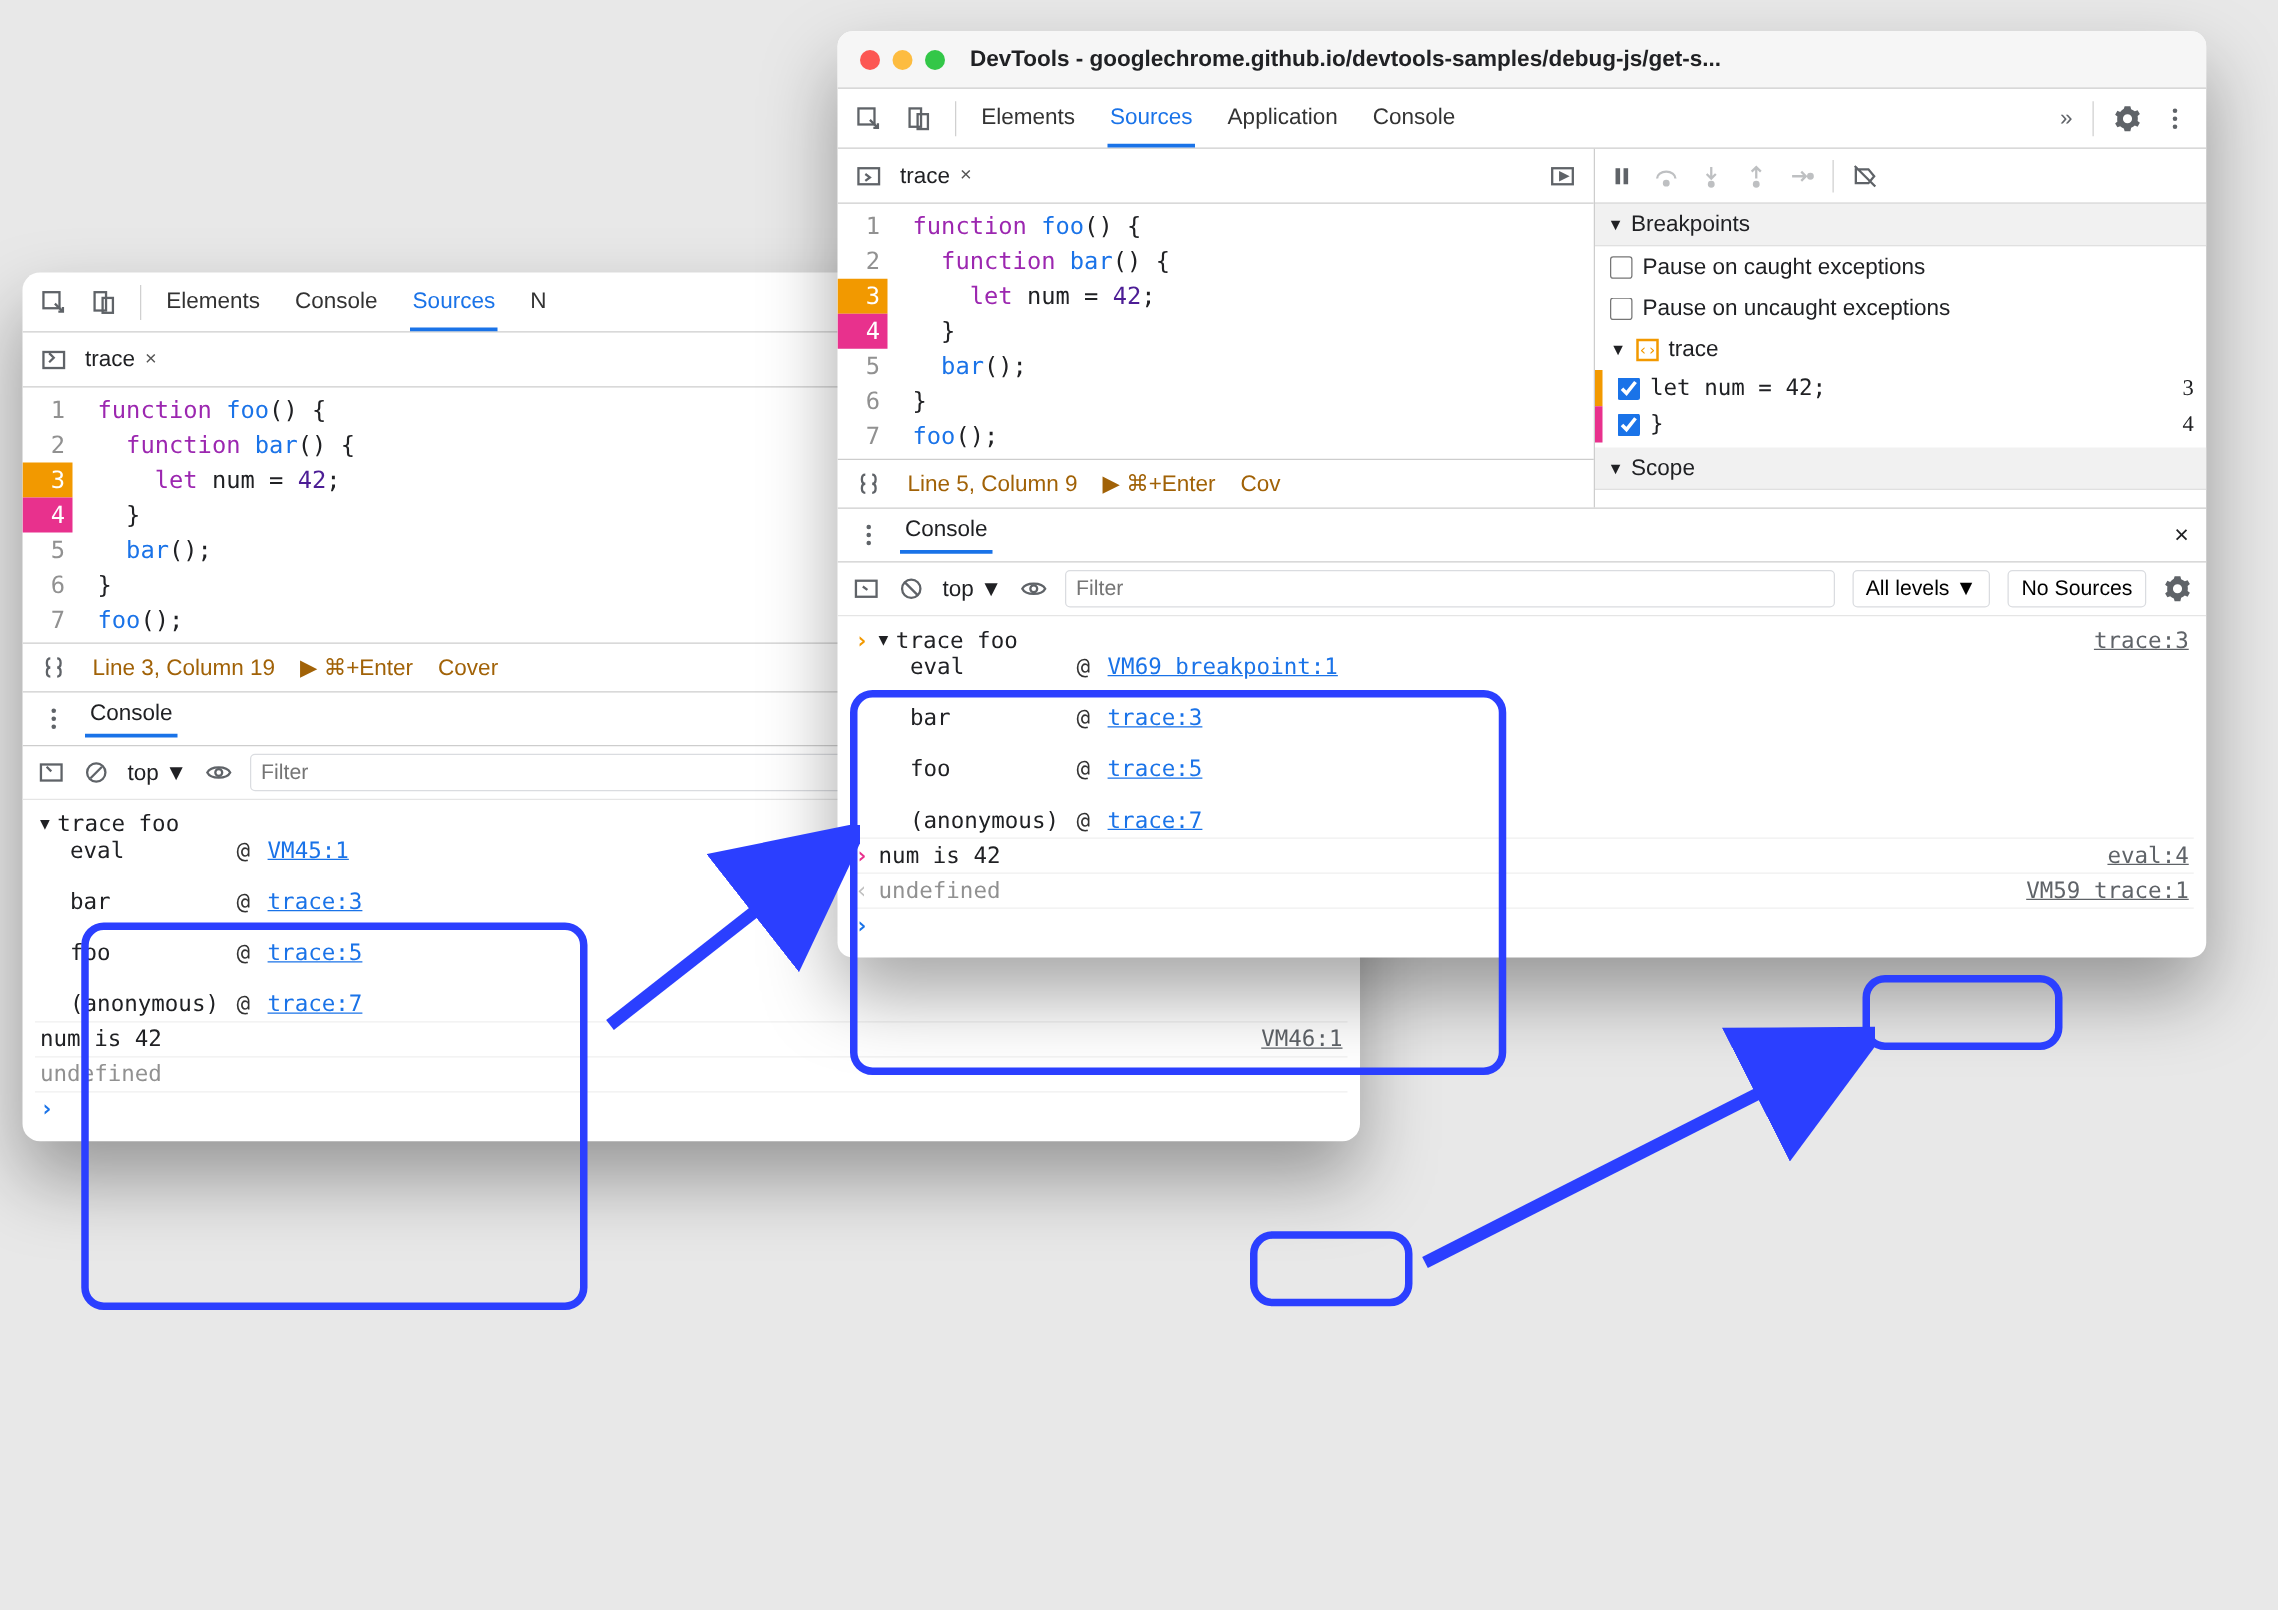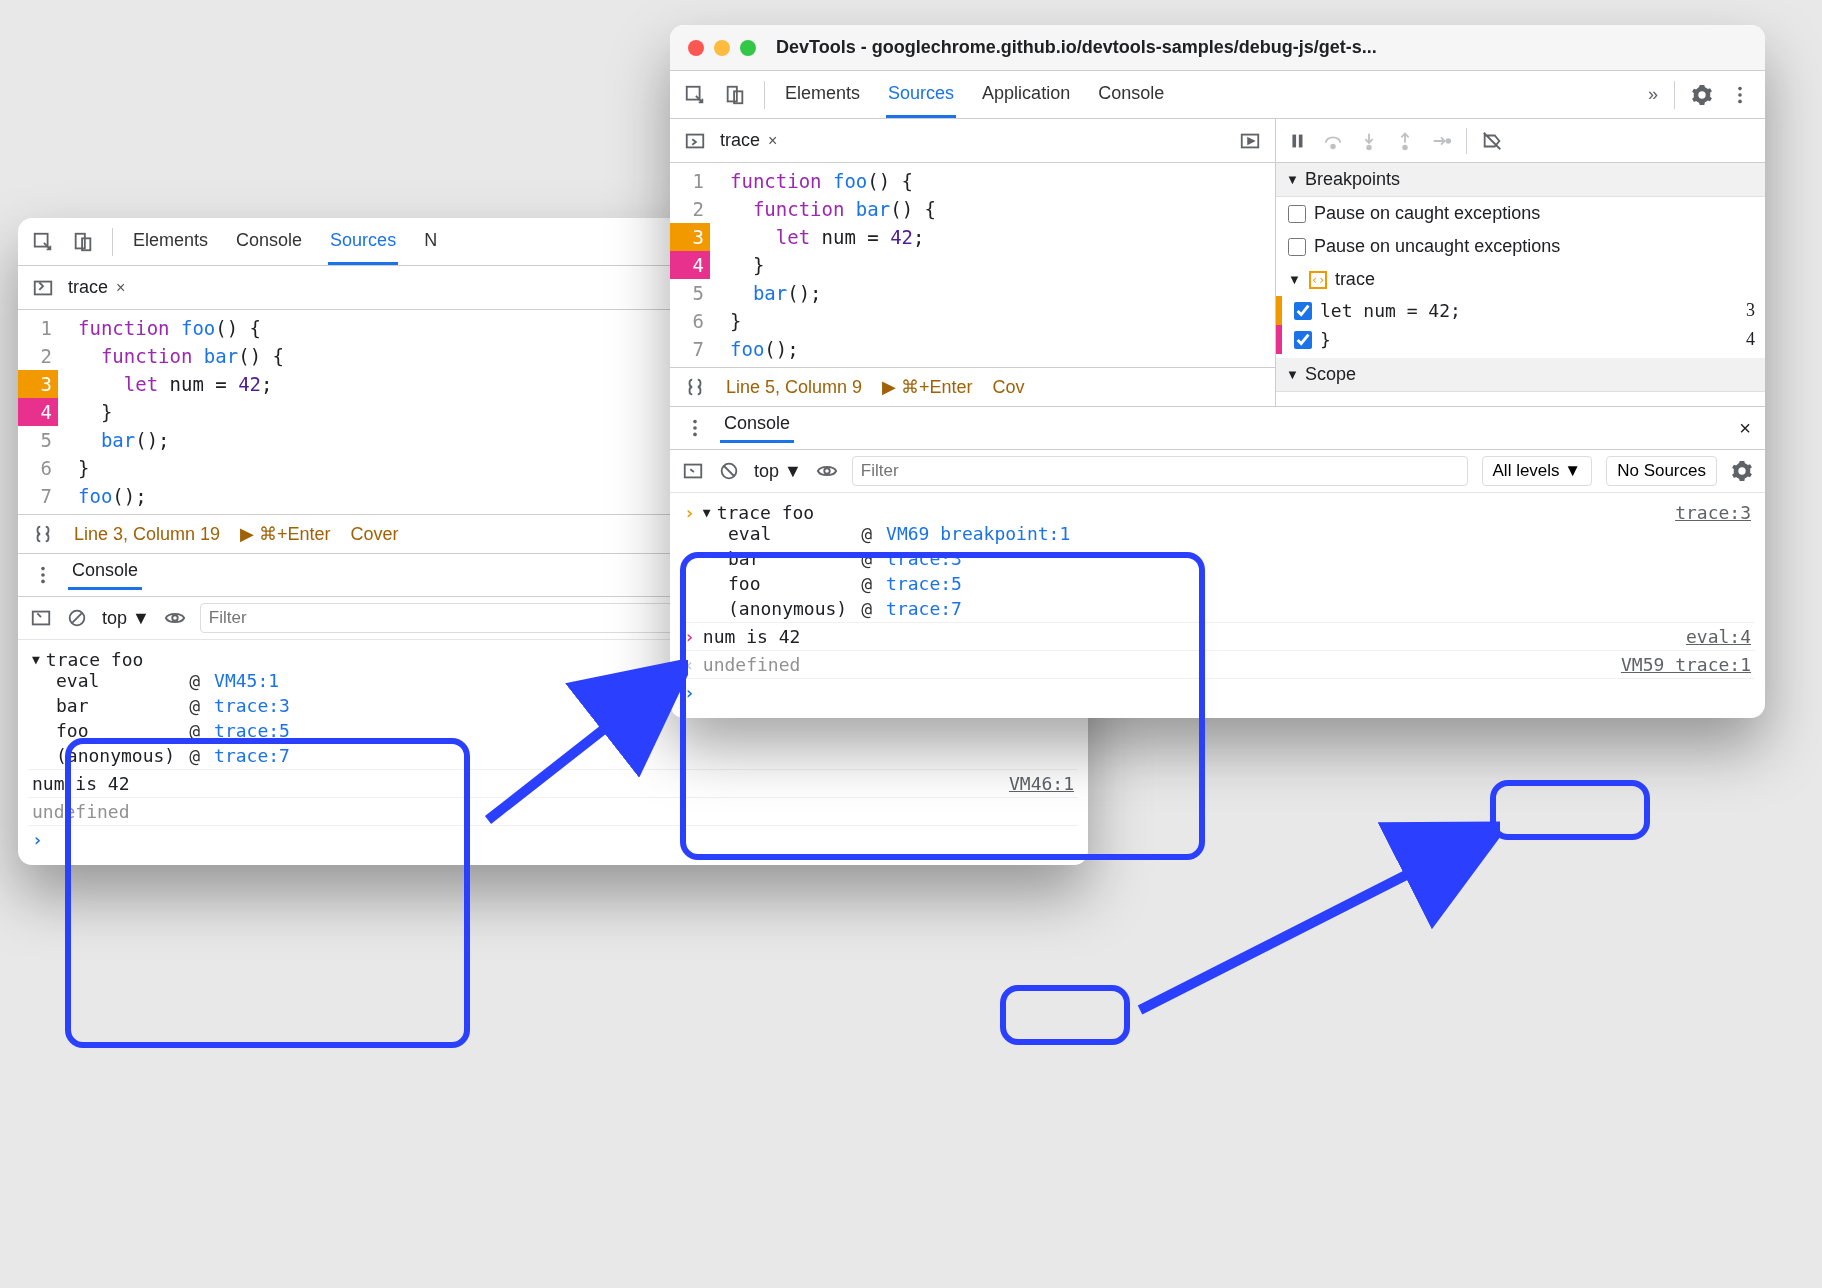--- a/index.html
+++ b/index.html
@@ -1,19 +1,19 @@
 <!DOCTYPE html>
 <html><head>
 <meta charset="utf-8">
 <style>
 * { box-sizing: border-box; margin: 0; padding: 0; }
 body { background: #e8e8e8; font-family: -apple-system, "Helvetica Neue", Arial, sans-serif; font-size: 18px; color: #202124; width: 1822px; height: 1288px; position: relative; }
 .win { position: absolute; background: #fff; border-radius: 14px; box-shadow: 0 30px 60px rgba(0,0,0,0.35); overflow: hidden; }
 .win-a { left: 18px; top: 218px; width: 1070px; }
-.win-b { left: 670px; top: 25px; width: 1095px; }
+.win-b { left: 670px; top: 25px; width: 1095px; border-radius: 12px; }
 .titlebar { display: flex; align-items: center; padding: 12px 18px; border-bottom: 1px solid #cdcdcd; background: #f6f6f6; }
 .traffic { display: flex; gap: 10px; margin-right: 20px; }
 .dot { width: 16px; height: 16px; border-radius: 50%; }
 .dot.r { background: #fc5753; } .dot.y { background: #fdbc40; } .dot.g { background: #33c748; }
 .title { font-weight: 600; white-space: nowrap; overflow: hidden; text-overflow: ellipsis; flex: 1; }
 .toolbar { display: flex; align-items: center; border-bottom: 1px solid #cdcdcd; padding: 0 14px; gap: 18px; height: 48px; }
 .ico { display: inline-flex; align-items: center; justify-content: center; color: #5f6368; }
 .ico svg { width: 22px; height: 22px; }
 .tabs { display: flex; gap: 24px; align-items: center; height: 100%; }
 .tab { cursor: pointer; color: #333; padding: 0 2px; height: 100%; display: flex; align-items: center; border-bottom: 3px solid transparent; }
@@ -48,23 +48,23 @@
 .console-toolbar { display: flex; align-items: center; padding: 6px 12px; gap: 14px; border-bottom: 1px solid #e5e5e5; }
 .filter-input { border: 1px solid #dadce0; border-radius: 4px; padding: 4px 8px; font-size: 17px; min-width: 80px; }
 .btn-outline { border: 1px solid #dadce0; border-radius: 4px; padding: 4px 10px; font-size: 17px; background: #fff; cursor: pointer; }
 .console-body { font-family: Menlo, Consolas, monospace; font-size: 18px; padding: 6px 10px 12px; position: relative; }
 .console-row { display: flex; align-items: flex-start; padding: 3px 4px; border-bottom: 1px solid #f0f0f0; }
 .console-row:last-of-type { border-bottom: none; }
 .chev-blue { color: #1a73e8; font-weight: 800; margin-right: 10px; }
 .chev-orange { color: #f29900; font-weight: 800; margin-right: 8px; }
 .chev-pink { color: #e8318d; font-weight: 800; margin-right: 8px; }
 .console-link { margin-left: auto; color: #5f6368; text-decoration: underline; cursor: pointer; }
-.trace-tbl { display: grid; grid-template-columns: auto auto auto; gap: 4px 14px; margin-left: 24px; }
+.trace-tbl { display: grid; grid-template-columns: auto auto auto; gap: 20px 14px; margin-left: 24px; }
 .trace-tbl .at { color: #333; }
-.trace-tbl .lnk { color: #1a73e8; cursor: pointer; }
+.trace-tbl .lnk { color: #1a73e8; text-decoration: underline; cursor: pointer; }
 .dim { color: #919191; }
 .highlight-box { position: absolute; border: 6px solid #2b3fff; border-radius: 18px; pointer-events: none; }
 .arrow { position: absolute; pointer-events: none; }
 .side-b { width: 490px; border-left: 1px solid #cdcdcd; }
 .side-b .section-title { background: #f1f1f1; border-bottom: 1px solid #e0e0e0; padding: 6px 10px; display: flex; align-items: center; gap: 6px; }
 .side-b .pad { padding: 6px 12px; }
 .bp-row { display: flex; align-items: center; gap: 8px; padding: 4px 10px; font-family: Menlo, monospace; position: relative; }
 .bp-row .num-col { margin-left: auto; color: #202124; font-family: -apple-system; }
 .bp-row .stripe { position: absolute; left: 0; top: 0; bottom: 0; width: 6px; }
 .bp-row.warn .stripe { background: #f29900; }

